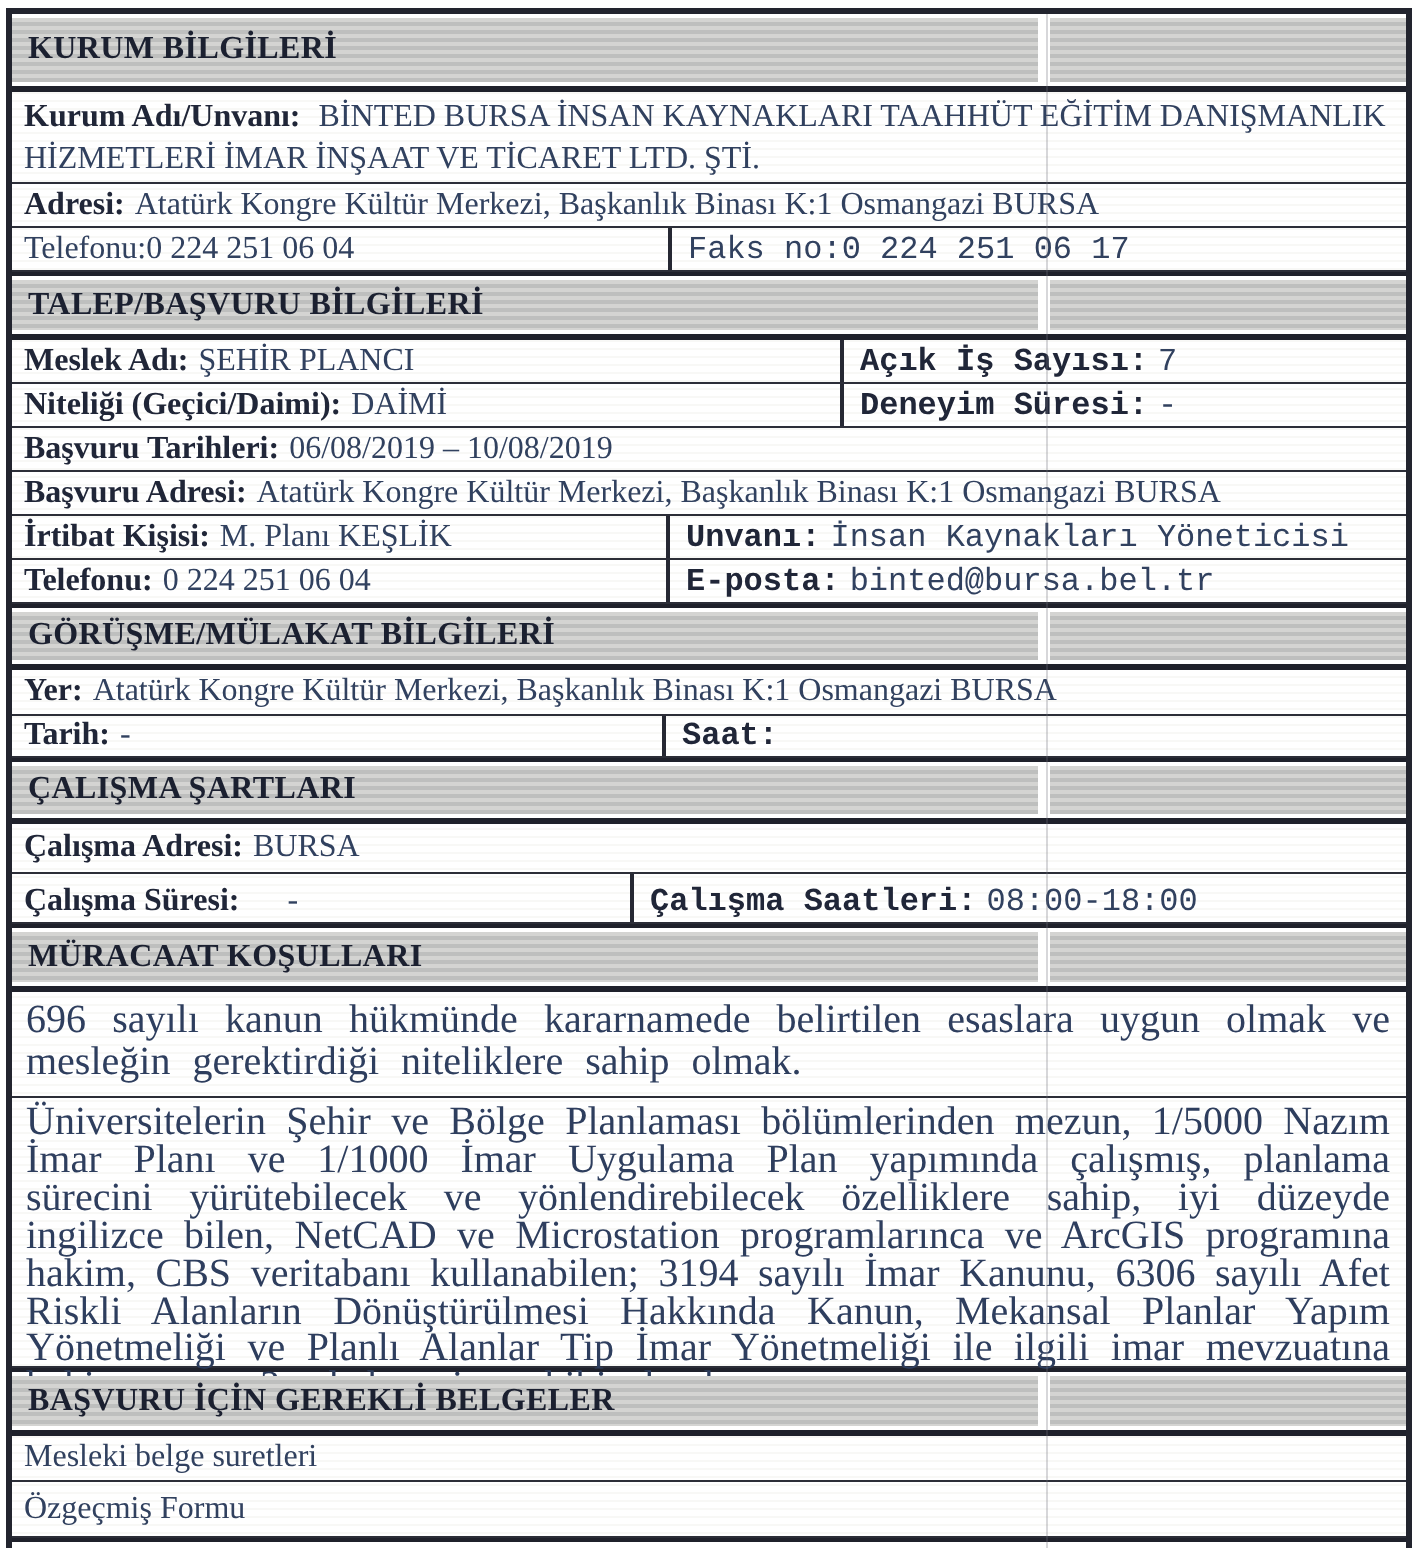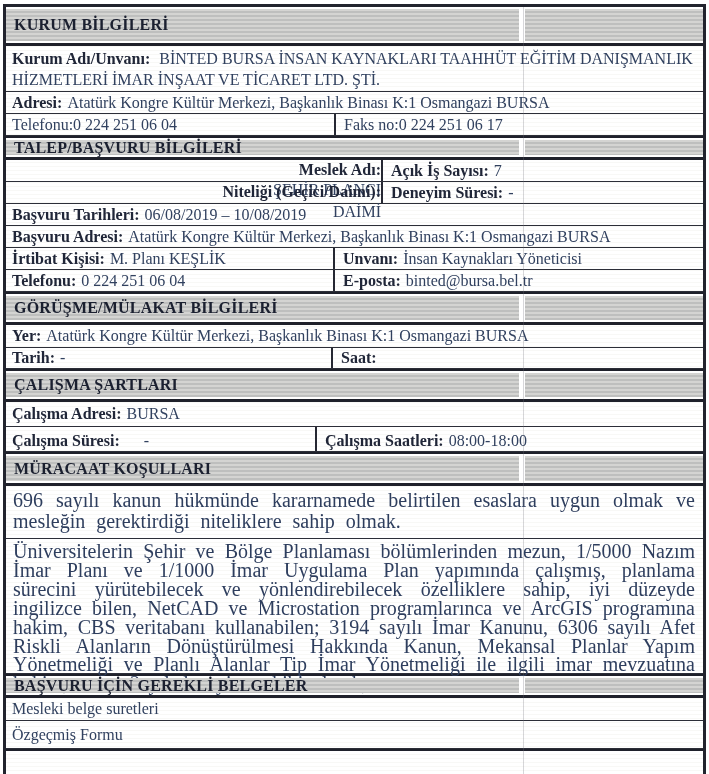--- a/index.html
+++ b/index.html
@@ -19,30 +19,30 @@
   
   .band { display:flex; border-bottom:3px solid #1f212b; height:39px; background:#ffffff; padding:2px 0; }
   .band.bt { border-top:2px solid #1f212b; }
   .band .bl { flex:1; display:flex; align-items:center; padding-left:8px;
               background:repeating-linear-gradient(180deg,#d4d4d2 0 2px,#bebfbe 2px 4px); }
   .band .bgap { width:6px; background:#ffffff; }
   .band .br { width:178px;
               background:repeating-linear-gradient(180deg,#d4d4d2 0 2px,#bebfbe 2px 4px); }
   .band .title { font-weight:bold; font-size:16px; color:#1b2030; letter-spacing:0.2px; }
 
-  .h35 { height:24px; } .h34 { height:34px; } .h33 { height:33px; }
+  .h35 { height:34px; } .h34 { height:34px; } .h33 { height:33px; }
 
   
   .row { border-bottom:1.5px solid #2c2e38; display:flex; align-items:center;
          padding-left:6px; font-size:16px; line-height:20px; }
   .row.split { padding-left:0; }
   .cell { display:flex; align-items:flex-end; padding-left:6px; height:100%; }
-  .cell.right { flex:1; padding-left:8px; }
+  .cell.right { flex:1; padding-left:8px;font-family:Liberation Mono, monospace; }
   .cA { border-right:2px solid #262833; }
-  .w330 { width:330px; } .w347 { width:377px;flex-direction:column; } .w329 { width:329px; }
+  .w330 { width:330px; } .w347 { width:416px; } .w329 { width:329px; }
   .w327 { width:327px; } .w356 { width:311px;gap:19px; }
 
   .h46 { height:46px; } .h28 { height:28px; }
   .h25 { height:25px; } .h23 { height:23px; } .h22 { height:22px; } .h21 { height:21px; }
 
   .lbl { font-weight:bold; color:#202638; }
   .val { color:#31415f; }
   .lbl + .val { margin-left:5px; }
 
   .wrap2 { display:block; align-items:flex-start; padding-top:2px; line-height:21px; padding-right:10px; }

